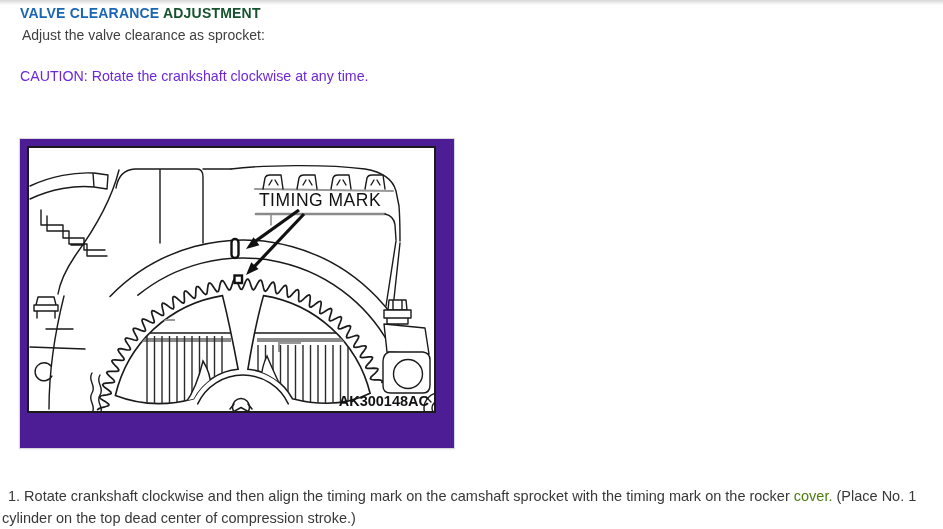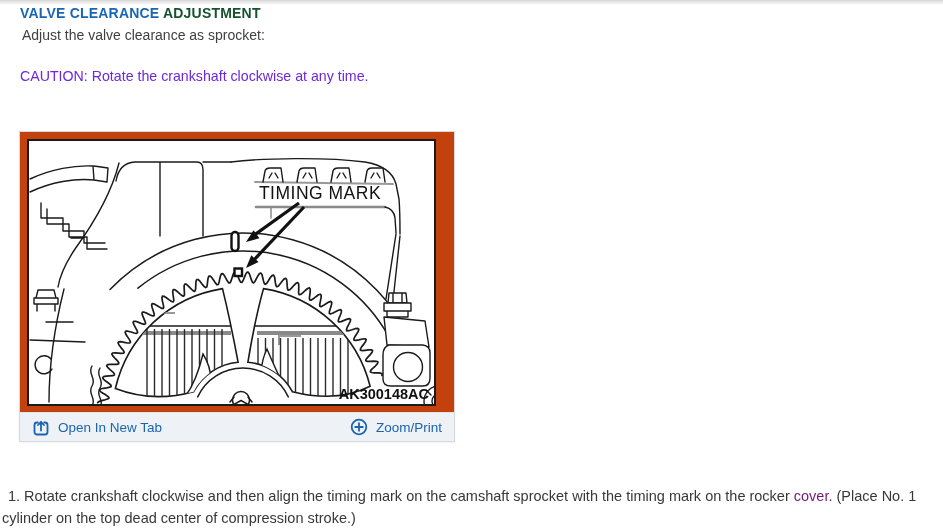--- a/index.html
+++ b/index.html
@@ -5,34 +5,34 @@
   html,body{margin:0;padding:0;background:#fff;}
   body{width:943px;height:529px;position:relative;overflow:hidden;
        font-family:"Liberation Sans",sans-serif;-webkit-font-smoothing:antialiased;}
   .top-shade{position:absolute;left:0;top:0;width:943px;height:5px;
        background:linear-gradient(to bottom,#d6d6d6,#ffffff);}
   .title{position:absolute;left:20px;top:5px;font-size:14px;font-weight:bold;letter-spacing:.2px;}
   .title .blue{color:#1a65b4;margin-top:12px;}
   .title .dark{color:#14532d;}
   .intro{position:absolute;left:22px;top:27px;font-size:14px;color:#404040;}
   .caution{position:absolute;left:20px;top:68px;font-size:14.2px;font-weight:normal;color:#6d28d9;}
-  .figure-panel{position:absolute;left:19px;top:131px;width:434px;height:309px;
-       border:1px solid #d5d8dd;background:#c2410c;box-shadow:0 1px 2px rgba(0,0,0,.05);}
+  .figure-panel{position:absolute;left:19px;top:138px;width:434px;height:309px;
+       border:1px solid #d5d8dd;background:#4c1d95;box-shadow:0 1px 2px rgba(0,0,0,.05);}
   .drawing-box{position:absolute;left:7px;top:7px;width:405px;height:263px;
        border:2px solid #1a1a1a;background:#fff;}
   .drawing-box svg{display:block;}
   .figure-footer{position:absolute;left:0;right:0;bottom:0;height:29px;background:#eef1f5;
        border-top:1px solid #e0e4e9;display:flex;align-items:center;justify-content:space-between;
        padding:0 12px 0 13px;box-sizing:border-box;}
   .fig-link{display:inline-flex;align-items:center;gap:8px;color:#1b64af;font-size:13.5px;
        text-decoration:none;cursor:pointer;}
   .fig-link svg{display:block;}
   .step{position:absolute;left:2px;top:486px;width:930px;font-size:14.5px;color:#383838;
        line-height:21.5px;text-indent:6px;}
-  .step .link{color:#701a75;cursor:pointer;}
+  .step .link{color:#4d7c0f;cursor:pointer;}
   .fig-stroke{stroke:#1a1a1a;fill:none;stroke-linecap:round;stroke-linejoin:round;}
 </style>
 </head>
 <body>
 
 <div class="top-shade"></div>
 
 <div class="title"><span class="blue">VALVE CLEARANCE</span><span class="dark"> ADJUSTMENT</span></div>
 
 <div class="intro">Adjust the valve clearance as sprocket:</div>
@@ -127,32 +127,15 @@
         <path d="M 277,68 L 224,124" stroke-width="3.2" fill="none"></path>
         <polygon points="219,129 231.5,123 224.3,116.2" stroke="none"></polygon>
       </g>
 
       <rect x="228" y="46" width="132" height="17" fill="#fff"></rect>
       <text x="293" y="60" text-anchor="middle" font-size="17.5" letter-spacing="0.5" fill="#111" font-family="Liberation Sans, sans-serif">TIMING MARK</text>
       <text x="402" y="260" text-anchor="end" font-size="14.5" font-weight="bold" fill="#111" font-family="Liberation Sans, sans-serif">AK300148AC</text>
     </svg>
   </div>
 
-  <div class="figure-footer">
-    <a class="fig-link">
-      <svg width="17" height="17" viewBox="0 0 17 17">
-        <rect x="1.5" y="3.5" width="13" height="12" rx="2.5" fill="none" stroke="#1b64af" stroke-width="1.8"></rect>
-        <rect x="5.5" y="2" width="5" height="5" fill="#eef1f5" stroke="none"></rect>
-        <path d="M 8,11.5 L 8,3.2 M 5,6 L 8,2.8 L 11,6" fill="none" stroke="#1b64af" stroke-width="1.8" stroke-linecap="round" stroke-linejoin="round"></path>
-      </svg>
-      <span>Open In New Tab</span>
-    </a>
-    <a class="fig-link">
-      <svg width="18" height="18" viewBox="0 0 18 18">
-        <circle cx="9" cy="9" r="7.3" fill="none" stroke="#1b64af" stroke-width="1.8"></circle>
-        <path d="M 9,5.2 L 9,12.8 M 5.2,9 L 12.8,9" stroke="#1b64af" stroke-width="1.8" stroke-linecap="round"></path>
-      </svg>
-      <span>Zoom/Print</span>
-    </a>
-  </div>
 </div>
 
 <div class="step"><span>1. Rotate crankshaft clockwise and then align the timing mark on the camshaft sprocket with the timing mark on the rocker </span><span class="link">cover.</span><span> (Place No. 1 cylinder on the top dead center of compression stroke.)</span></div>
 
 </body></html>

